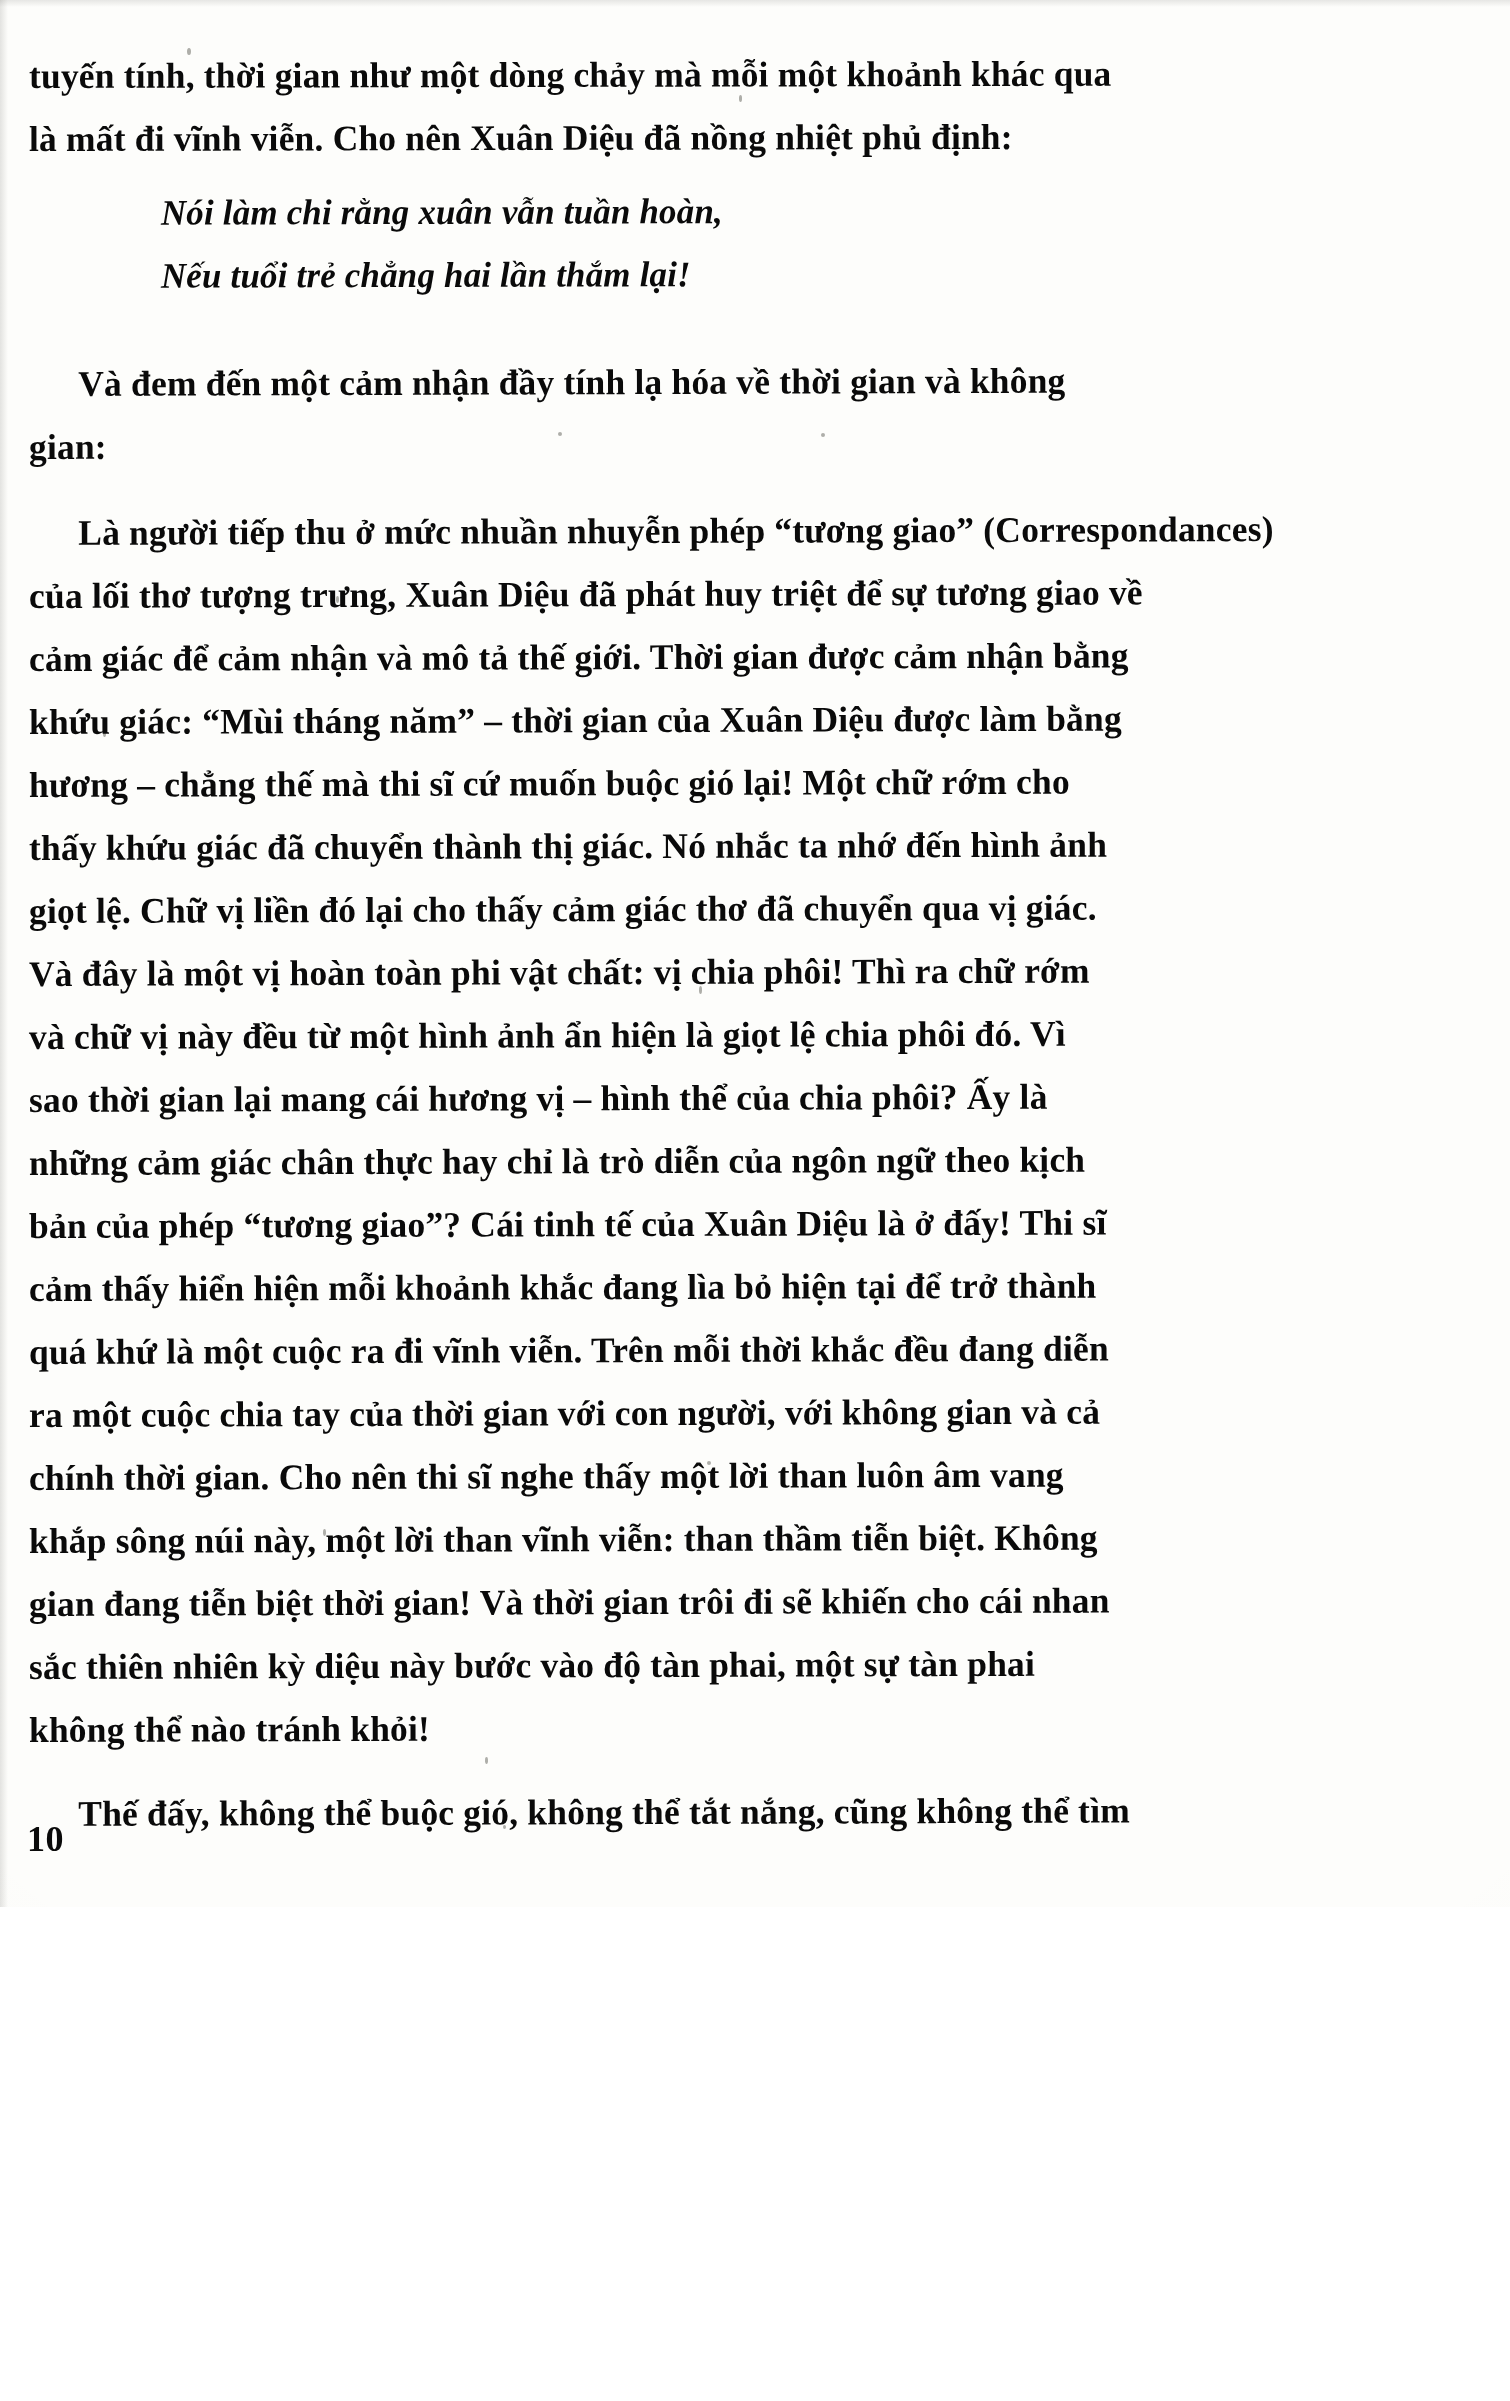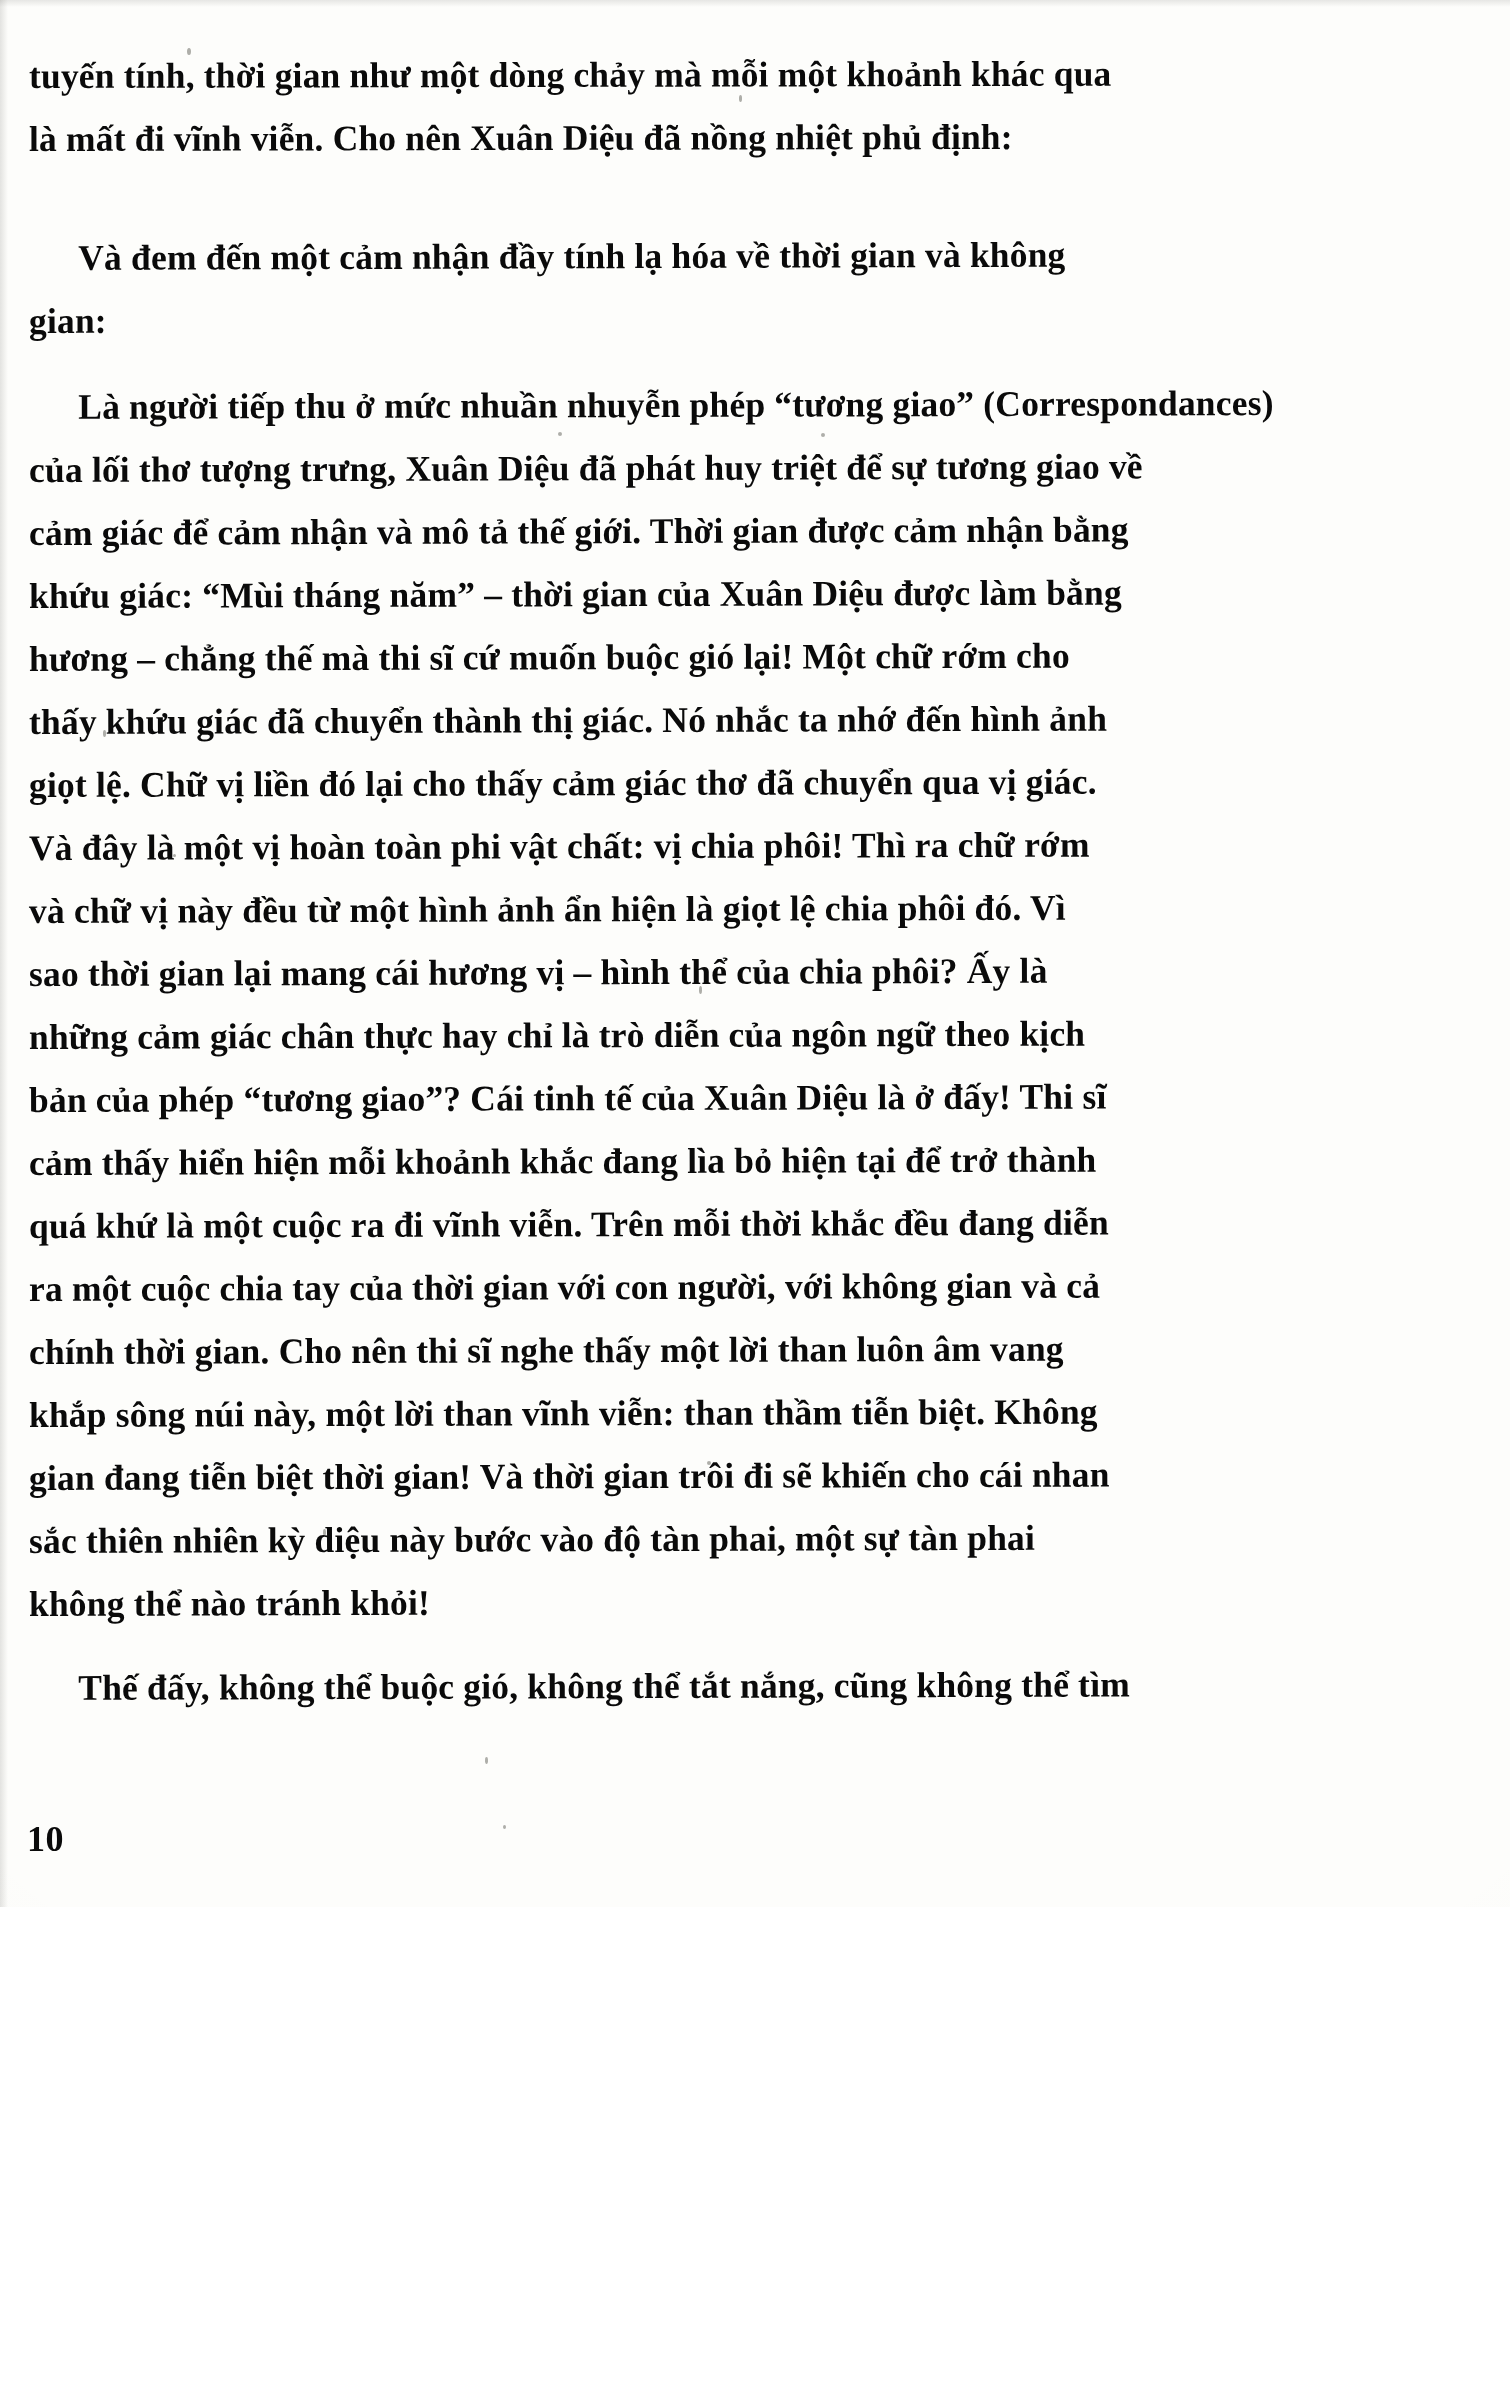--- a/index.html
+++ b/index.html
@@ -142,20 +142,24 @@
 
   <div class="textblock">
 
     <div class="para">
       <span class="line skew1">tuyến tính, thời gian như một dòng chảy mà mỗi một khoảnh khác qua</span>
       <span class="line skew1">là mất đi vĩnh viễn. Cho nên Xuân Diệu đã nồng nhiệt phủ định:</span>
     </div>
 
     <div class="gap-sm"></div>
 
+    <div class="para">
+      <span class="verse">Nói làm chi rằng xuân vẫn tuần hoàn,</span>
+      <span class="verse">Nếu tuổi trẻ chẳng hai lần thắm lại!</span>
+    </div>
 
     <div class="gap-sm"></div>
 
 
     <div class="gap-sm"></div>
 
 
     <div class="gap-sm"></div>
 
 

